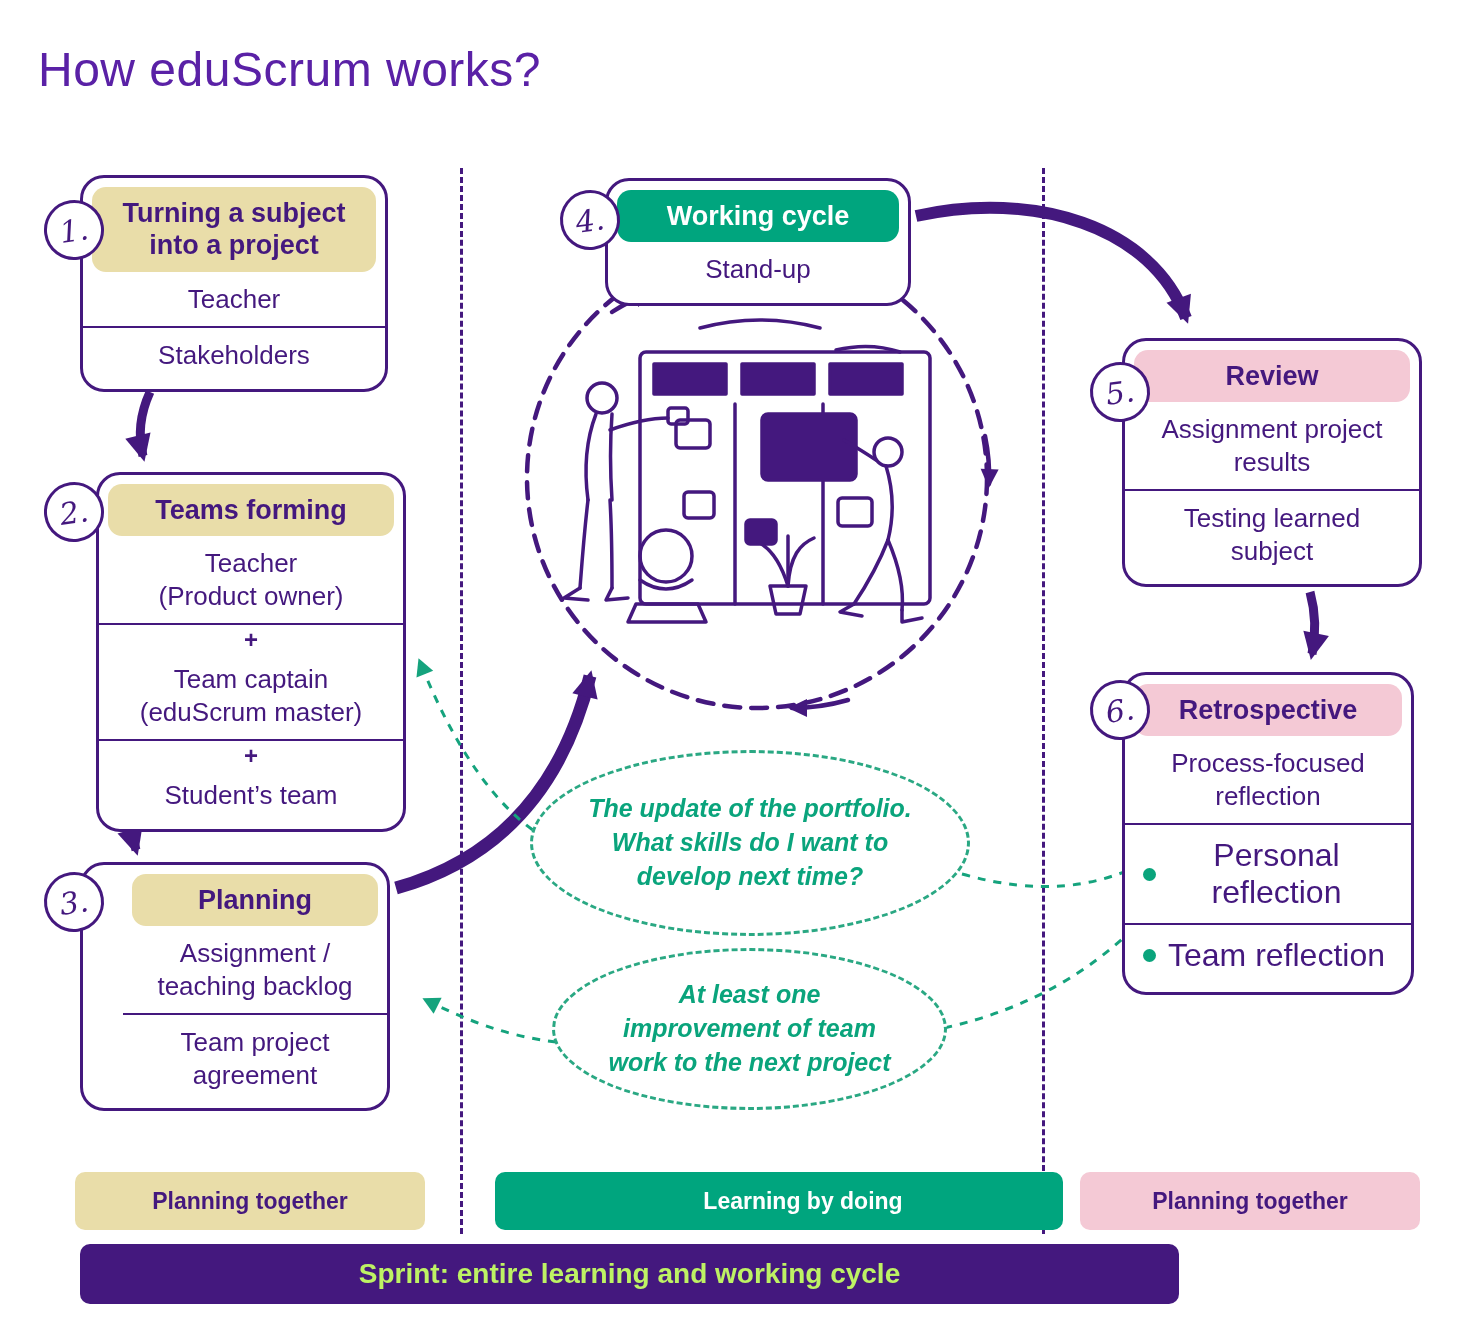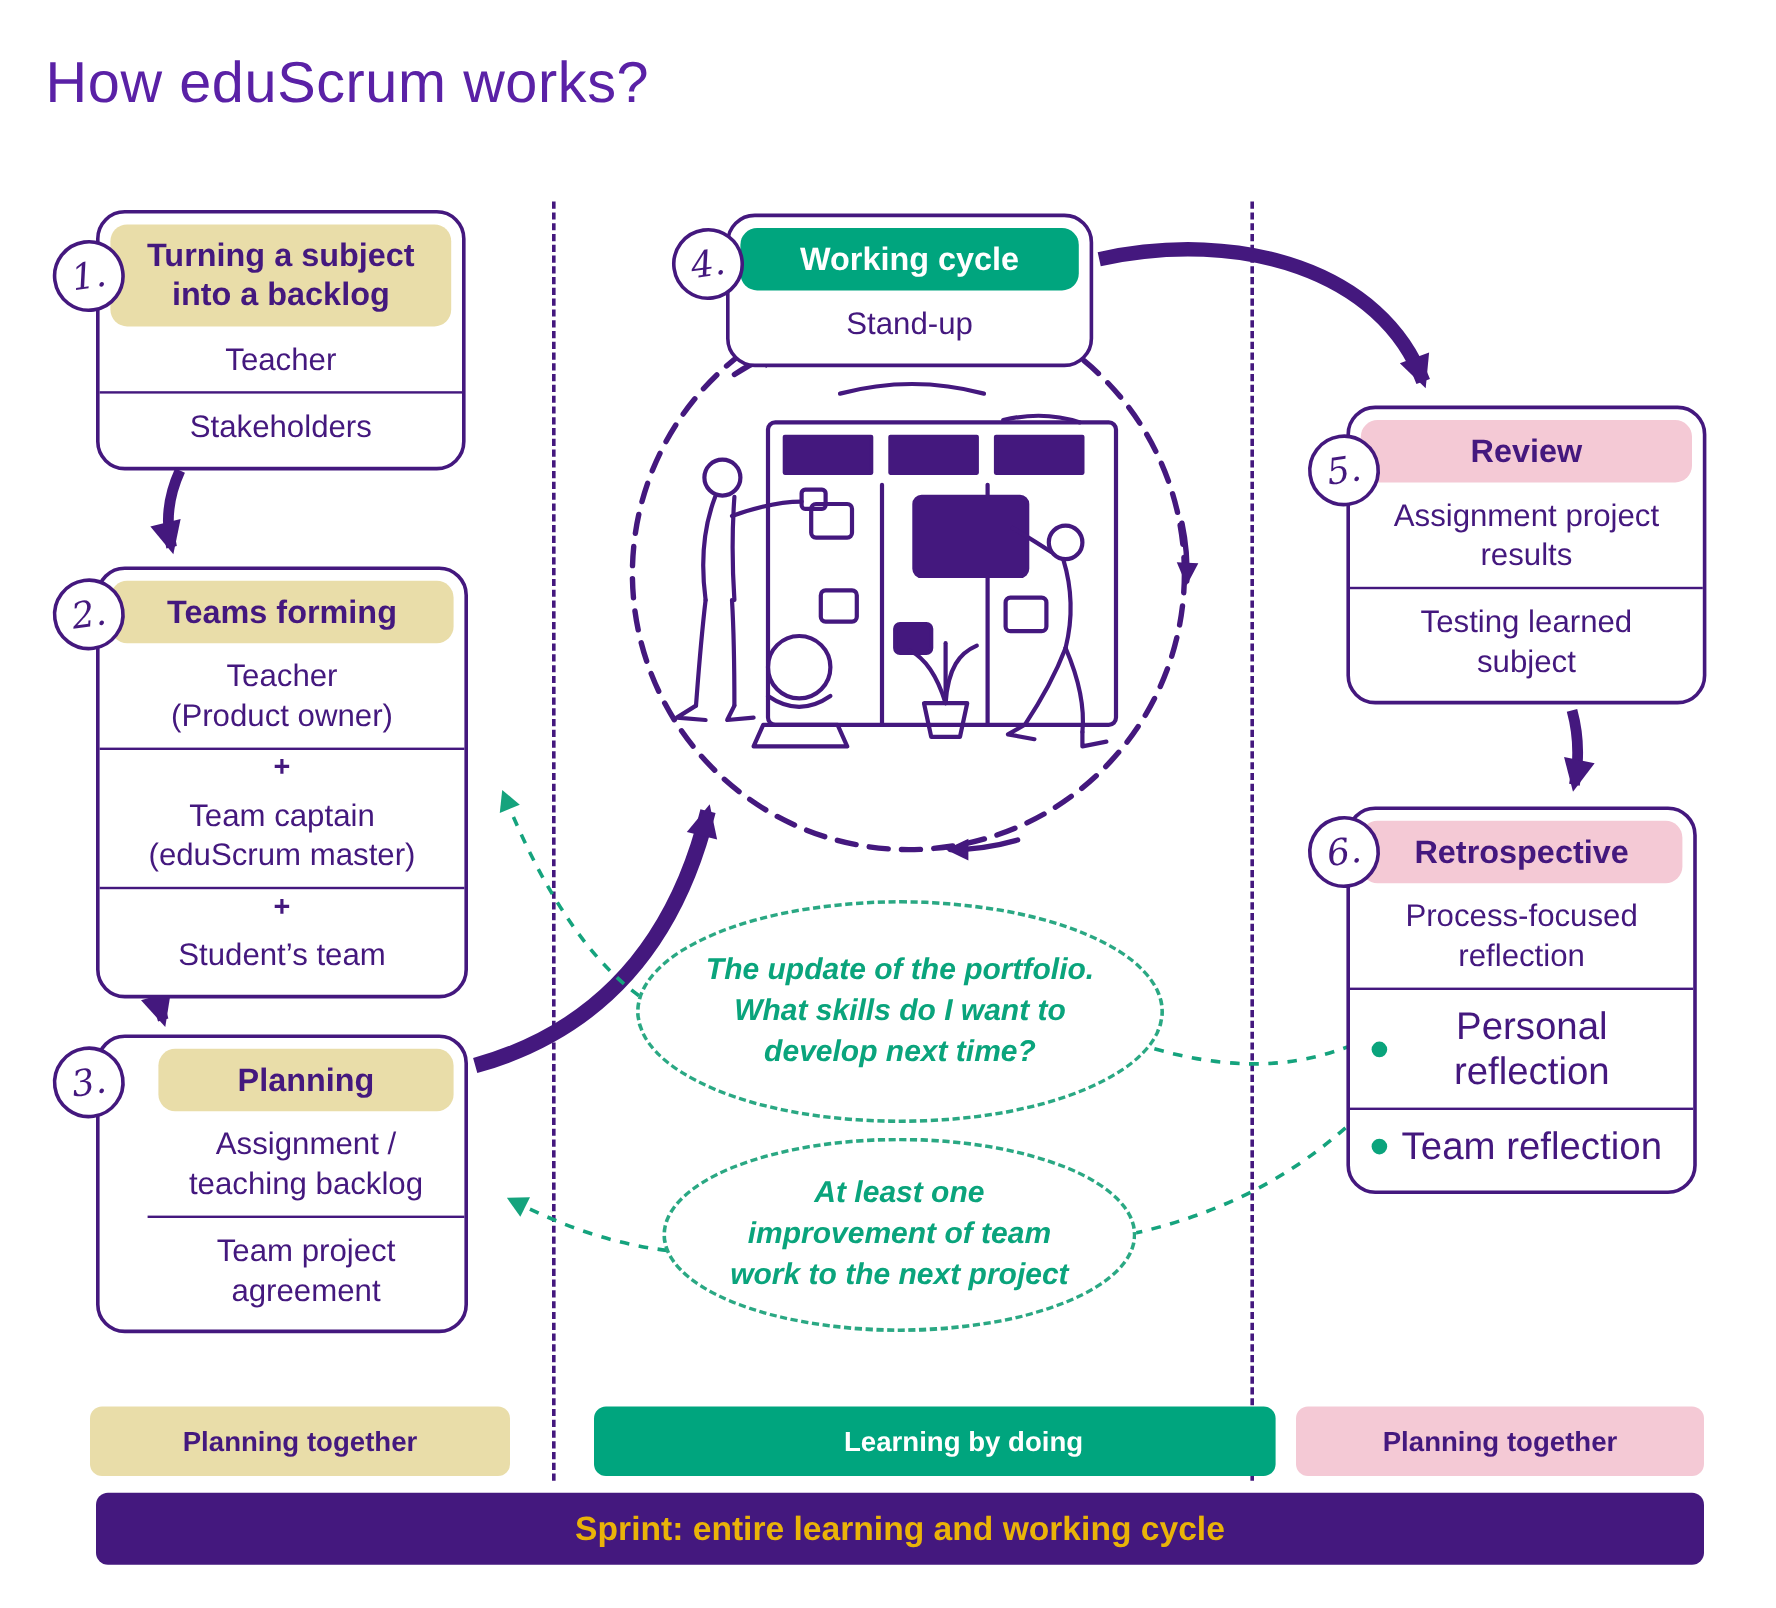--- a/index.html
+++ b/index.html
@@ -62,22 +62,22 @@
     box-sizing:border-box;padding:16px 26px;white-space:pre-line;z-index:3;font-style:italic;
   }
   .legend-bar{
     position:absolute;top:1172px;height:58px;border-radius:10px;display:flex;
     align-items:center;justify-content:center;font-weight:700;font-size:23px;z-index:2;
   }
   .legend-tan{left:75px;width:350px;background:var(--tan);color:var(--purple);}
   .legend-green{left:495px;width:520px;background:var(--green);color:#fff;padding-left:48px;}
   .legend-pink{left:1080px;width:340px;background:var(--pink);color:var(--purple);}
   .sprint-bar{
-    position:absolute;left:80px;top:1244px;width:1340px;height:60px;border-radius:10px;
-    background:var(--purple);color:#eab308;display:flex;align-items:center;justify-content:center;
+    position:absolute;left:80px;top:1244px;width:1099px;height:60px;border-radius:10px;
+    background:var(--purple);color:#bef264;display:flex;align-items:center;justify-content:center;
     font-weight:700;font-size:28px;z-index:2;
   }
 </style>
 </head>
 <body>
 
 <div class="canvas">
 
   <div class="page-title">How eduScrum works?</div>
 
@@ -165,28 +165,28 @@
         <path d="M788,586 c0,-28 0,-40 0,-50"></path>
       </g>
 
       <path d="M700,328 q60,-16 120,0"></path>
       <path d="M836,350 q34,-8 64,2"></path>
     </g>
   </svg>
 
   <div class="card" style="left:80px;top:175px;width:308px;">
     <div class="card-header hdr-tan">Turning a subject
-into a backlog</div>
+into a project</div>
     <div class="row">Teacher</div>
     <div class="hr"></div>
     <div class="row">Stakeholders</div>
   </div>
   <div class="badge" style="left:44px;top:200px;">1.</div>
 
-  <div class="card" style="left:80px;top:472px;width:310px;">
+  <div class="card" style="left:96px;top:472px;width:310px;">
     <div class="card-header hdr-tan">Teams forming</div>
     <div class="row">Teacher
 (Product owner)</div>
     <div class="plusline">+</div>
     <div class="row">Team captain
 (eduScrum master)</div>
     <div class="plusline">+</div>
     <div class="row">Student’s team</div>
   </div>
   <div class="badge" style="left:44px;top:482px;">2.</div>

